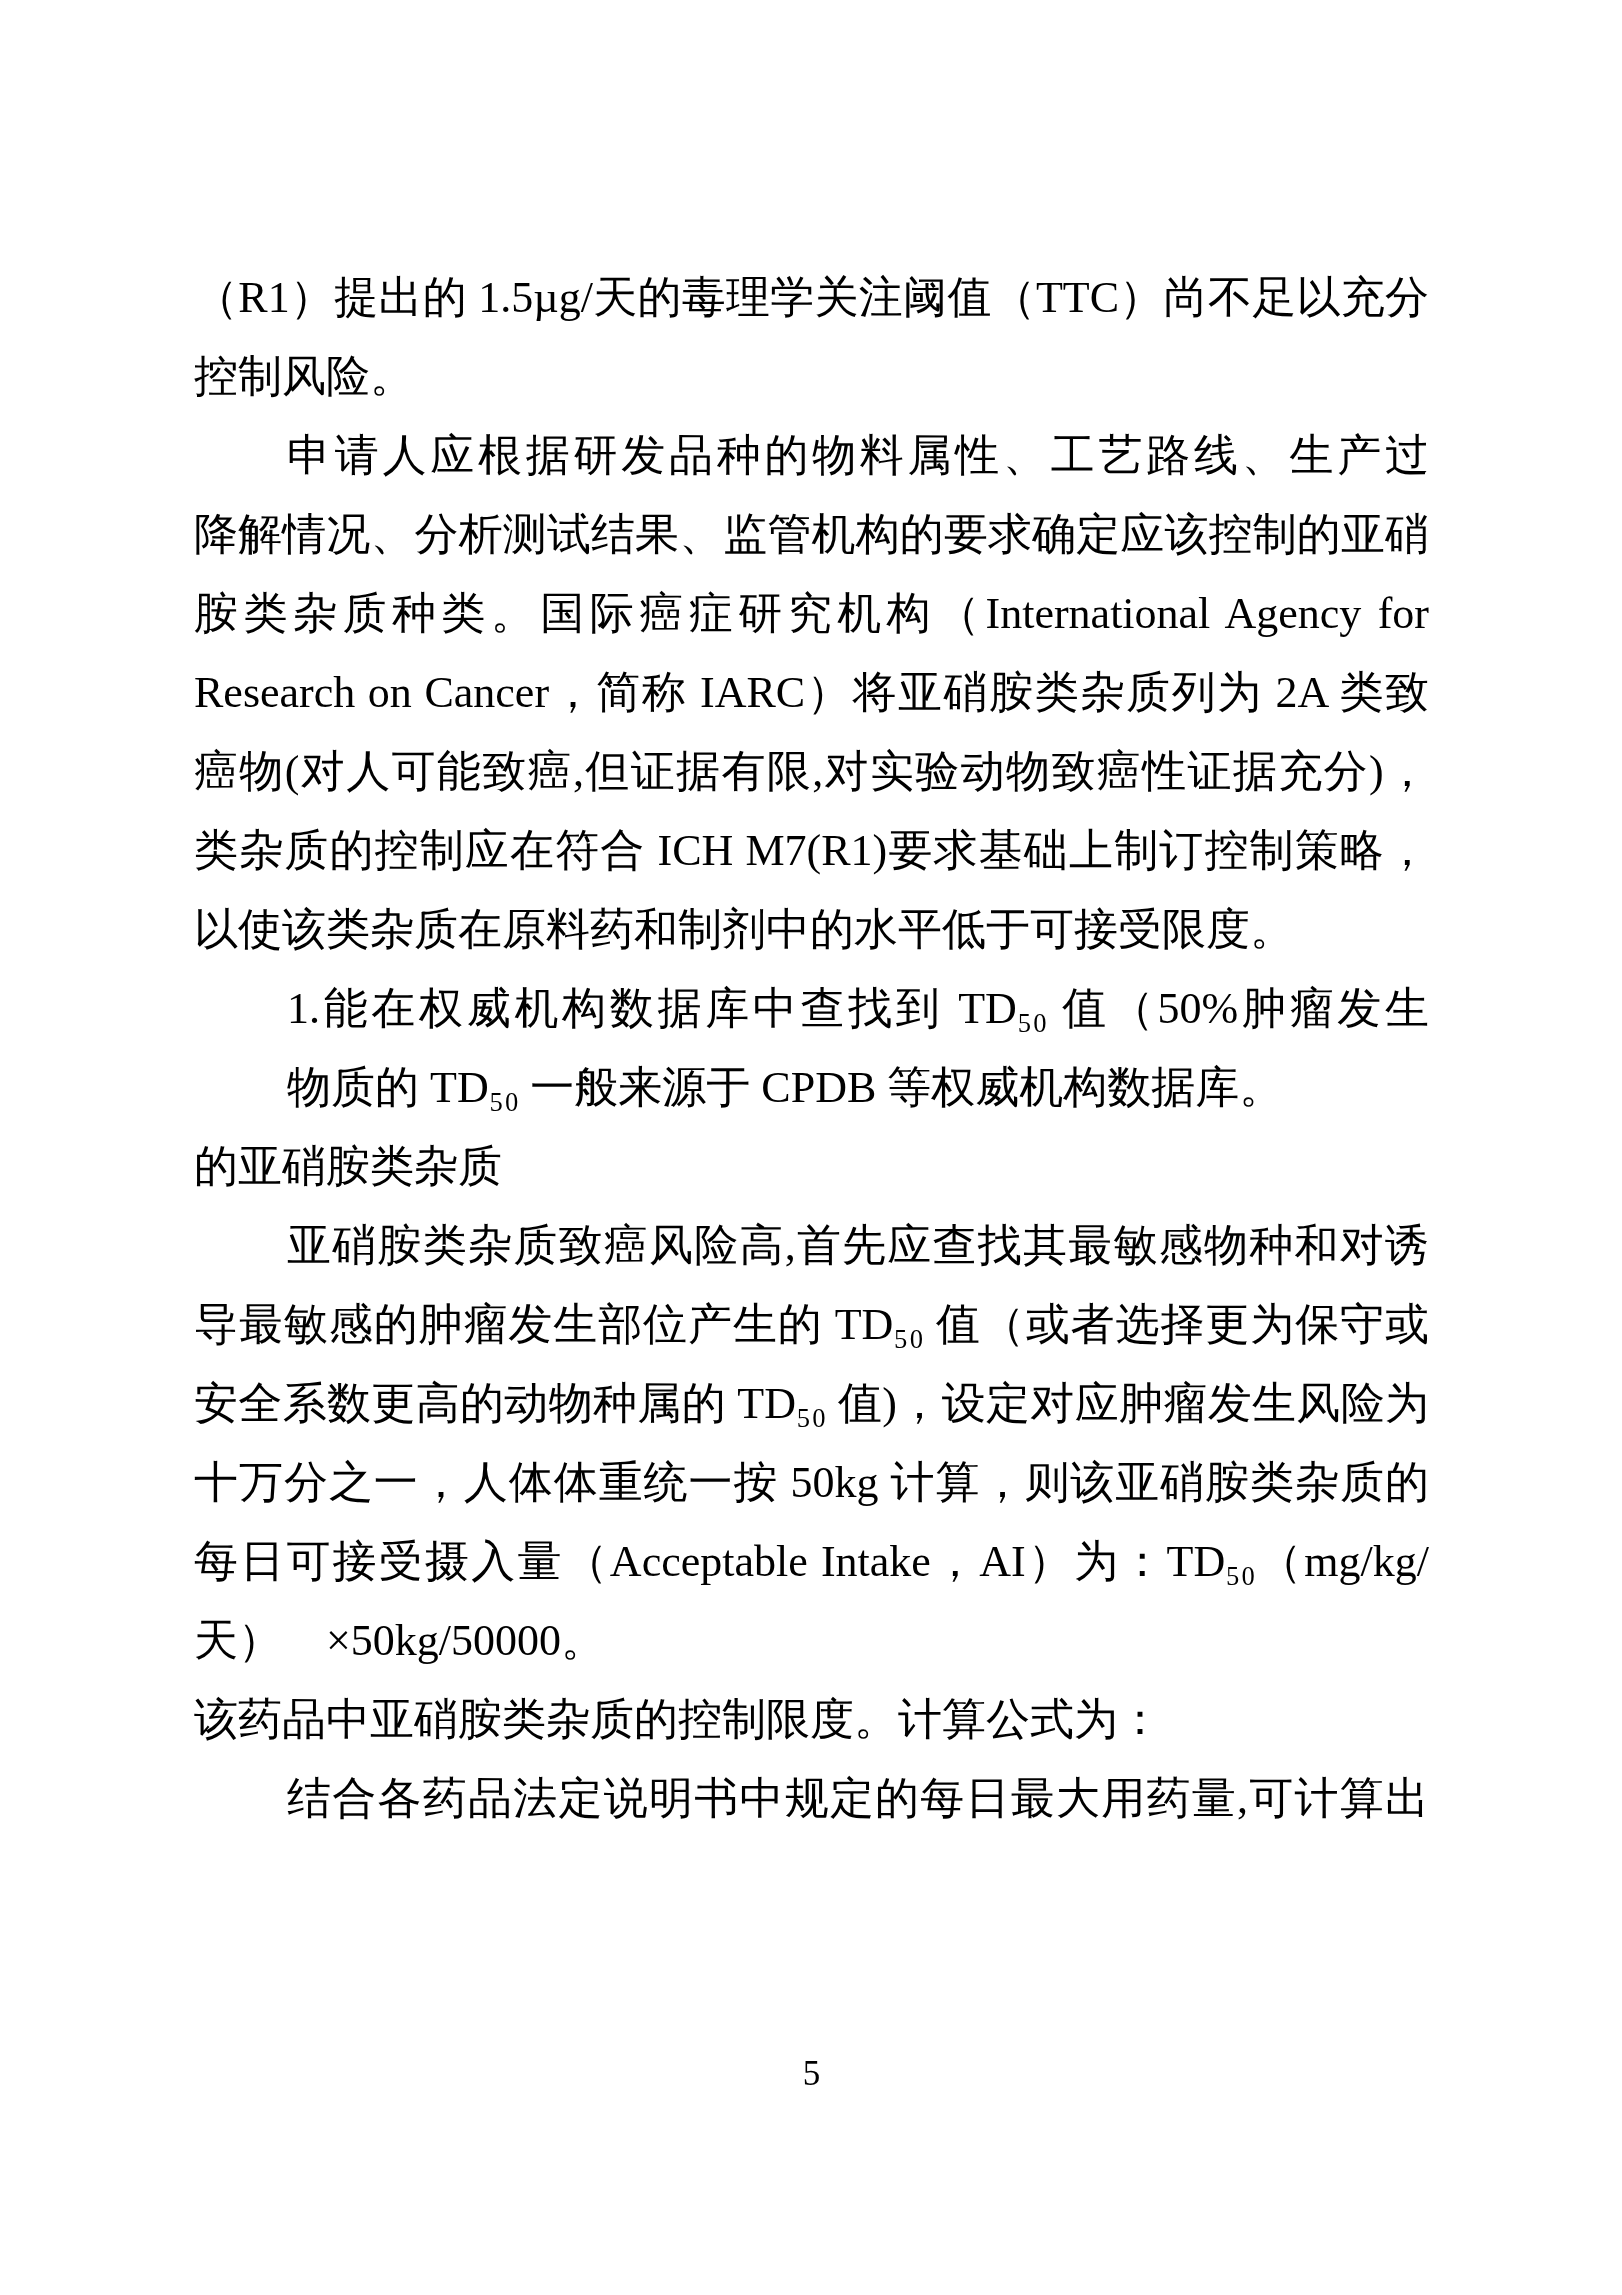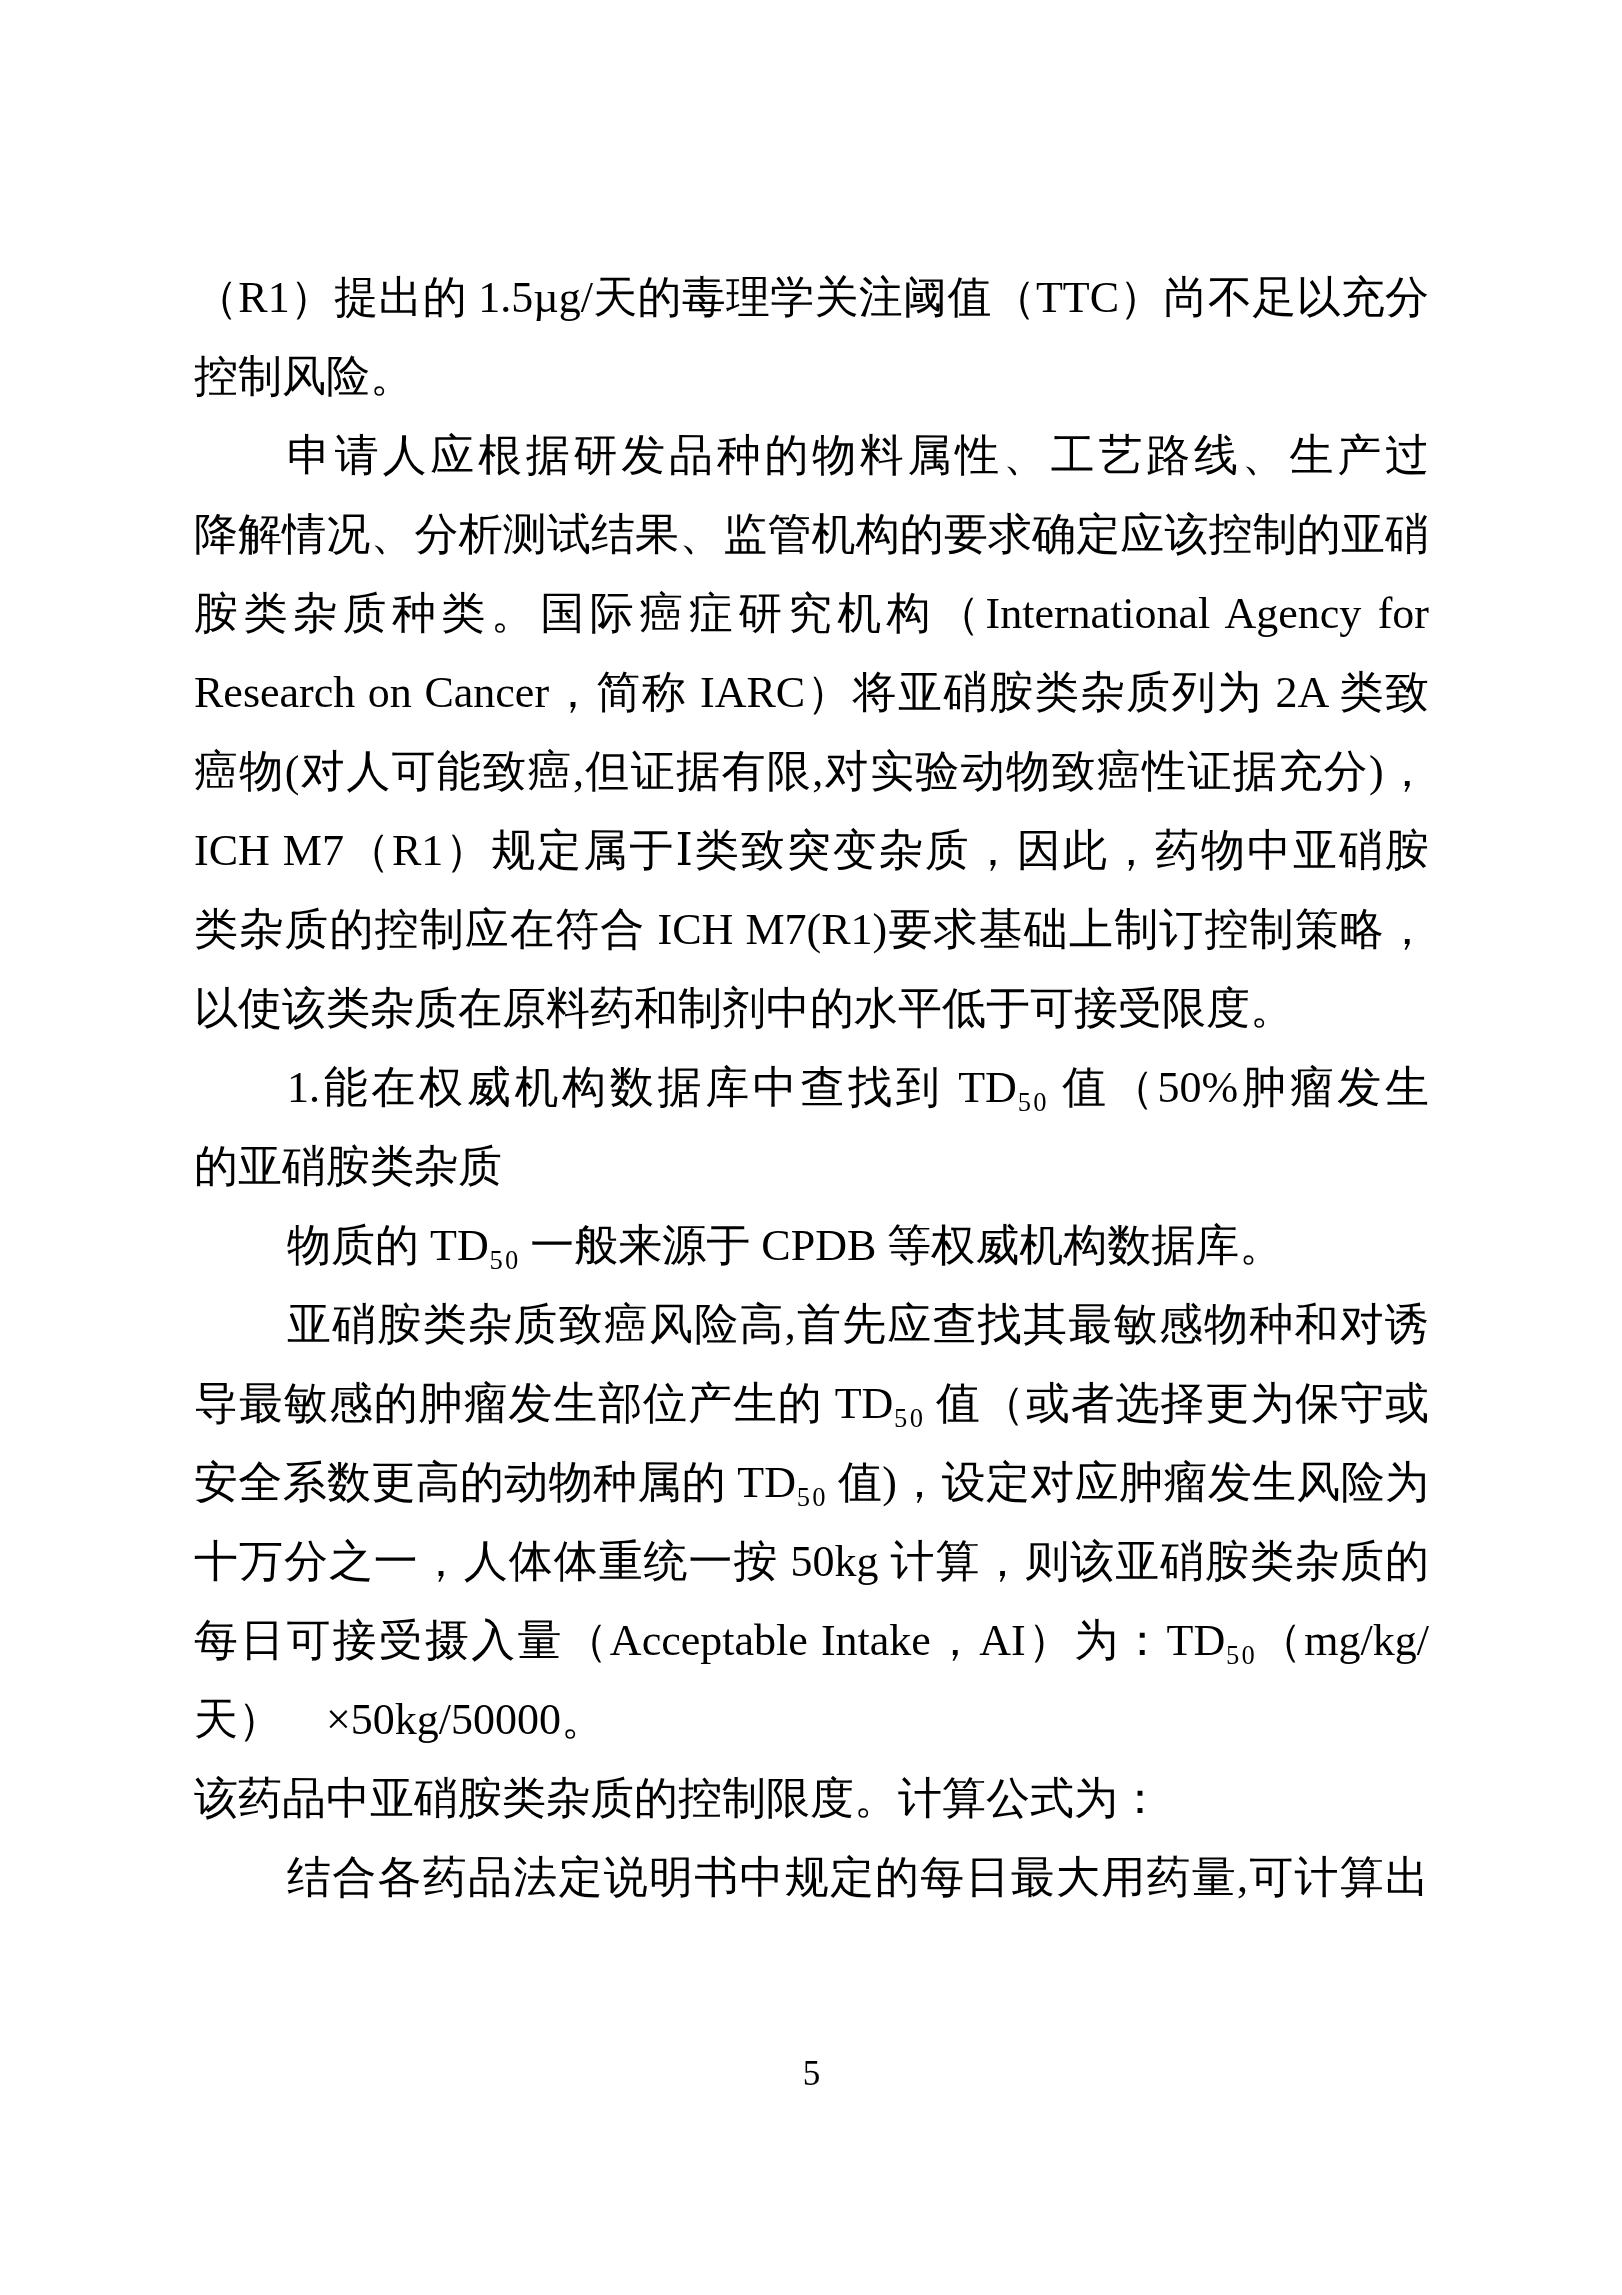--- a/index.html
+++ b/index.html
@@ -59,26 +59,25 @@
 
 <div class="page">
   <div class="text-block">
     <div class="line justify">（R1）提出的 1.5µg/天的毒理学关注阈值（TTC）尚不足以充分</div>
     <div class="line">控制风险。</div>
     <div class="line indent justify">申请人应根据研发品种的物料属性、工艺路线、生产过程、</div>
     <div class="line justify">降解情况、分析测试结果、监管机构的要求确定应该控制的亚硝</div>
     <div class="line justify">胺类杂质种类。国际癌症研究机构（International Agency for</div>
     <div class="line justify">Research on Cancer，简称 IARC）将亚硝胺类杂质列为 2A 类致</div>
     <div class="line justify">癌物(对人可能致癌,但证据有限,对实验动物致癌性证据充分)，</div>
-    <div class="line justify">ICH M7（R1）规定属于Ⅰ类致突变杂质，因此，药物中亚硝胺</div>
     <div class="line justify">类杂质的控制应在符合 ICH M7(R1)要求基础上制订控制策略，</div>
     <div class="line">以使该类杂质在原料药和制剂中的水平低于可接受限度。</div>
     <div class="line indent justify">1.能在权威机构数据库中查找到 TD₅₀ 值（50%肿瘤发生率）</div>
+    <div class="line indent">物质的 TD₅₀ 一般来源于 CPDB 等权威机构数据库。</div>
     <div class="line">的亚硝胺类杂质</div>
-    <div class="line indent">物质的 TD₅₀ 一般来源于 CPDB 等权威机构数据库。</div>
     <div class="line indent justify">亚硝胺类杂质致癌风险高,首先应查找其最敏感物种和对诱</div>
     <div class="line justify">导最敏感的肿瘤发生部位产生的 TD₅₀ 值（或者选择更为保守或</div>
     <div class="line justify">安全系数更高的动物种属的 TD₅₀ 值)，设定对应肿瘤发生风险为</div>
     <div class="line justify">十万分之一，人体体重统一按 50kg 计算，则该亚硝胺类杂质的</div>
     <div class="line justify">每日可接受摄入量（Acceptable Intake，AI）为：TD₅₀（mg/kg/</div>
     <div class="line">天）　×50kg/50000。</div>
     <div class="line">该药品中亚硝胺类杂质的控制限度。计算公式为：</div>
     <div class="line indent justify">结合各药品法定说明书中规定的每日最大用药量,可计算出</div>
   </div>
   <div class="page-number">5</div>

